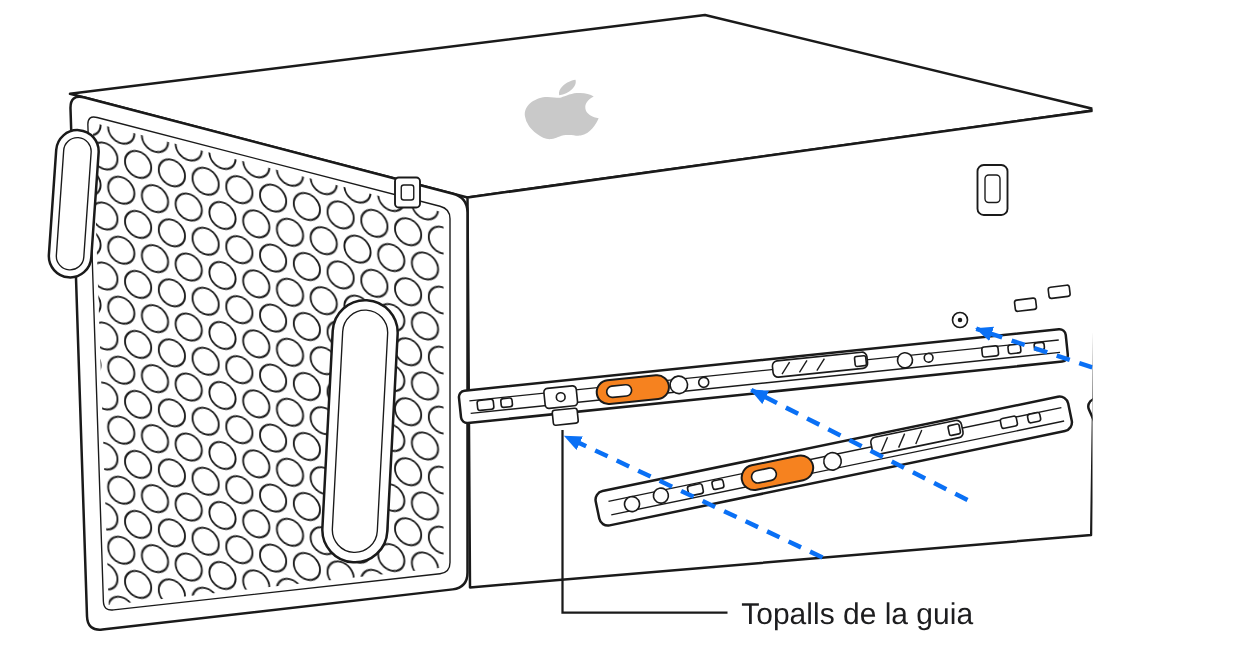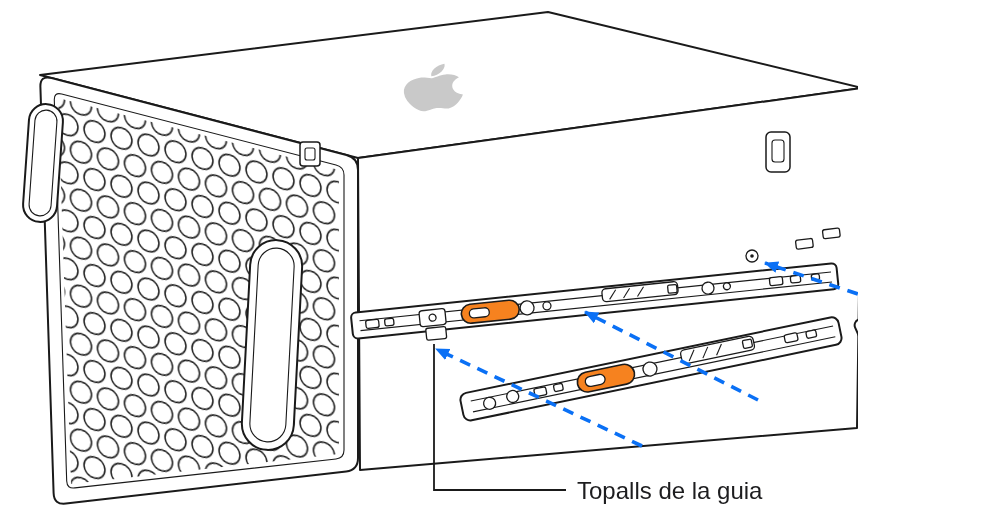--- a/index.html
+++ b/index.html
@@ -4,21 +4,21 @@
 <style>
   :root{
     --outline:#1a1a1a;
     --arrow-blue:#0a70f5;
     --highlight-orange:#f6821f;
     --logo-gray:#c9c9c9;
     --text:#1d1d1f;
     --background:#ffffff;
   }
   html,body{margin:0;padding:0;background:var(--background);}
-  .figure{position:relative;width:858px;height:524px;background:var(--background);overflow:hidden;}
+  .figure{position:relative;width:858px;height:524px;background:var(--background);overflow:hidden;margin-left:16px;}
   svg{display:block;}
   .panel{fill:#fff;stroke:var(--outline);stroke-width:2;stroke-linejoin:round;}
   .part{fill:#fff;stroke:var(--outline);stroke-width:1.5;stroke-linejoin:round;}
   .detail{fill:#fff;stroke:var(--outline);stroke-width:1.3;}
   .thin{fill:none;stroke:var(--outline);stroke-width:1.1;}
   .hole{fill:#fff;stroke:var(--outline);stroke-width:1.5;}
   .dot{fill:var(--outline);stroke:none;}
   .logo{fill:var(--logo-gray);stroke:none;}
   .lock{fill:var(--highlight-orange);stroke:var(--outline);stroke-width:1.6;}
   .arrow{stroke:var(--arrow-blue);stroke-width:3.6;stroke-dasharray:11 8;fill:none;}

